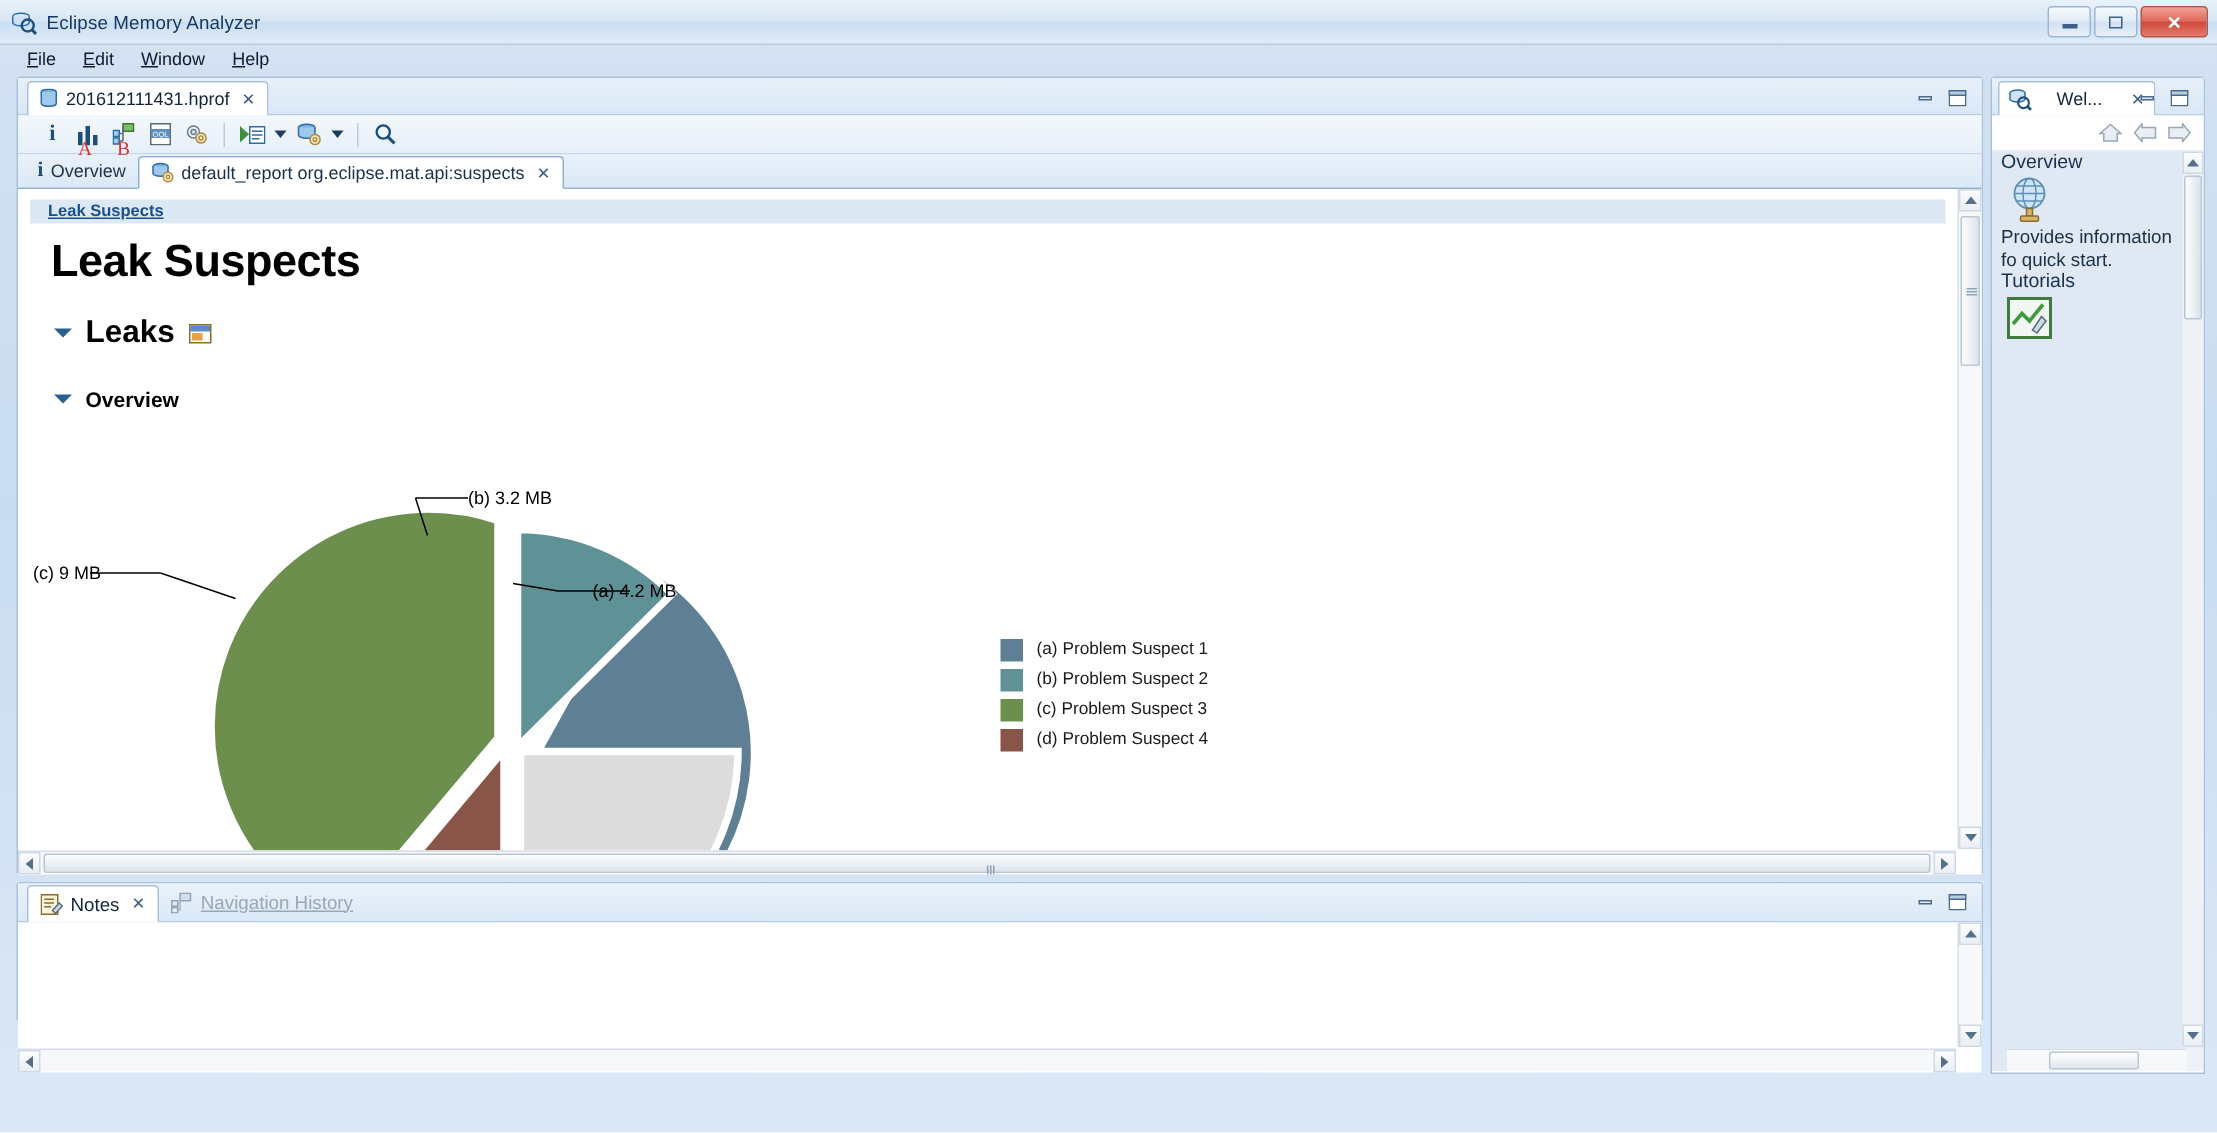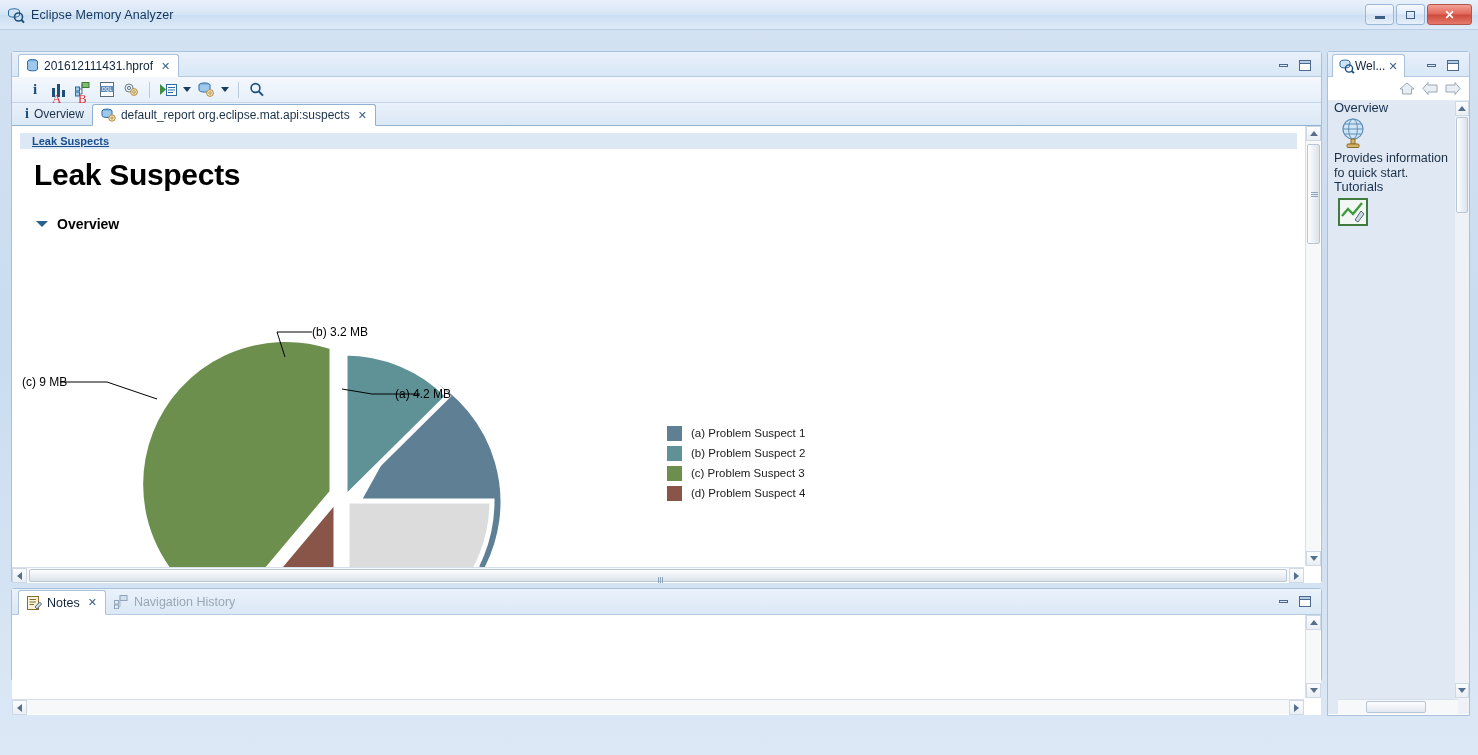--- a/index.html
+++ b/index.html
@@ -236,21 +236,21 @@
     position: absolute; left: 1327px; top: 51px; width: 143px; height: 665px;
     background: #fff; border: 1px solid #a9c1da; border-radius: 3px 3px 0 0;
   }
   .wel-tabbar {
     position: relative; height: 25px;
     background: linear-gradient(to bottom,#e8f0fa,#d9e7f6);
     border-bottom: 1px solid #b5cbe3;
   }
   .wel-tab {
     position: absolute; left: 4px; top: 2px; height: 23px;
-    display: flex; align-items: center; gap: 0; padding: 0 6px;
+    display: flex; align-items: center; gap: 16px; padding: 0 6px;
     background: #fff; border: 1px solid #a9c1da; border-bottom: none;
     border-radius: 3px 3px 0 0; font-size: 12px; color: #12243a;
   }
   .wel-navbar {
     position: relative; height: 24px; background: #fff;
     display: flex; align-items: center; justify-content: flex-end; gap: 7px;
     padding-right: 8px; border-bottom: 1px solid #e6ecf3;
   }
   .wel-body {
     position: relative; height: 613px; background: #dfe8f3; overflow: hidden;
@@ -281,21 +281,21 @@
     display: flex; align-items: flex-end; padding-left: 6px;
   }
   .nt {
     height: 25px; display: flex; align-items: center; gap: 5px; padding: 0 8px;
     font-size: 12.5px;
   }
   .nt.active {
     background: #fff; border: 1px solid #a9c1da; border-bottom-color: #fff;
     border-radius: 3px 3px 0 0; color: #12243a; margin-bottom: -1px;
   }
-  .nt.inactive { color: #9aa7b4; }
+  .nt.inactive { color: #9aa7b4; text-decoration: underline; }
   .notes-body { position: relative; height: 100px; background: #fff; }
 
   
   .statusbar {
     position: absolute; left: 0; bottom: 0; width: 1478px; height: 38px;
   }
 </style>
 </head>
 <body>
 
@@ -317,20 +317,26 @@
         </div>
       <div class="wbtn">
           <div class="max-glyph"></div>
         </div>
       <div class="wbtn close">
           <span>✕</span>
         </div>
     </div>
   </div>
 
+  <div class="menubar">
+    <div class="menu-item"><u>F</u><span>ile</span></div>
+    <div class="menu-item"><u>E</u>dit</div>
+    <div class="menu-item"><u>W</u>indow</div>
+    <div class="menu-item"><u>H</u>elp</div>
+  </div>
 
   <div class="editor-area">
 
     <div class="editor-tabbar">
       <div class="ed-tab">
         <svg width="13" height="14" viewBox="0 0 13 14">
           <ellipse cx="6.5" cy="2.4" rx="5" ry="1.9" fill="#7fb4e0" stroke="#2d6ba5"></ellipse>
           <path d="M1.5 2.4 V6 a5 1.9 0 0 0 10 0 V2.4" fill="#9fc9ec" stroke="#2d6ba5"></path>
           <path d="M1.5 6.5 V10 a5 1.9 0 0 0 10 0 V6.5" fill="#9fc9ec" stroke="#2d6ba5"></path>
         </svg>
@@ -435,20 +441,25 @@
     <div class="report-body">
       <div class="report-scroll-inner">
 
         <div class="breadcrumb-bar">
           <a href="#">Leak Suspects</a>
         </div>
 
         <h1 class="page-title">Leak Suspects</h1>
 
 
+        <div class="sec-head">
+          <div class="twisty"></div>
+          <h2>Leaks</h2>
+          <div class="win-ico"></div>
+        </div>
 
         <div class="sec-head" style="margin-top:24px;">
           <div class="twisty"></div>
           <h3>Overview</h3>
         </div>
 
         
         <div class="chart-wrap">
           <svg width="640" height="270" viewBox="0 0 640 270">
 

